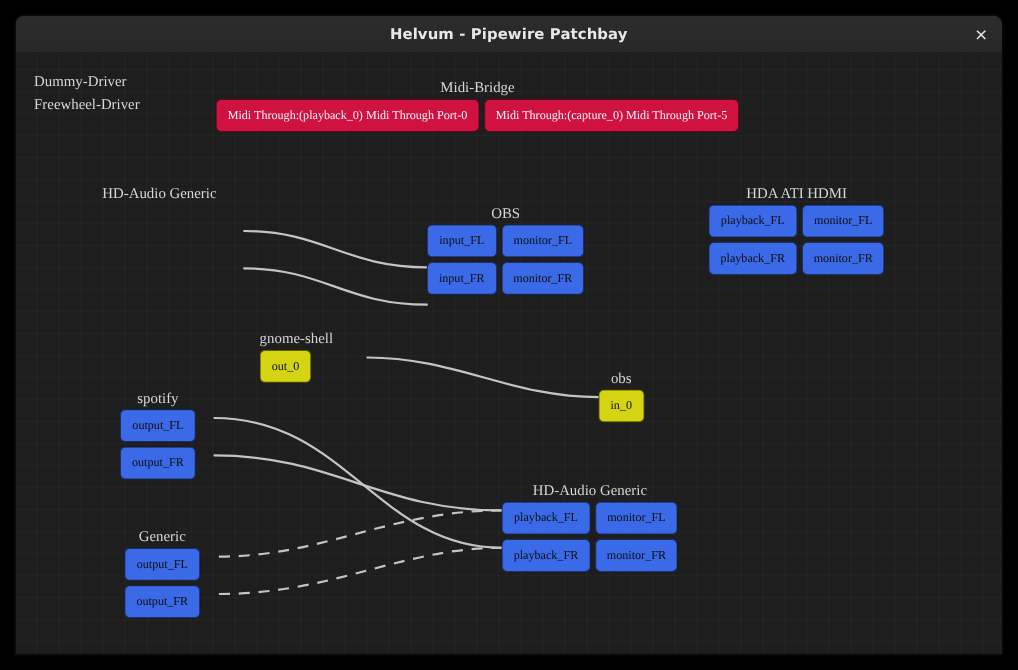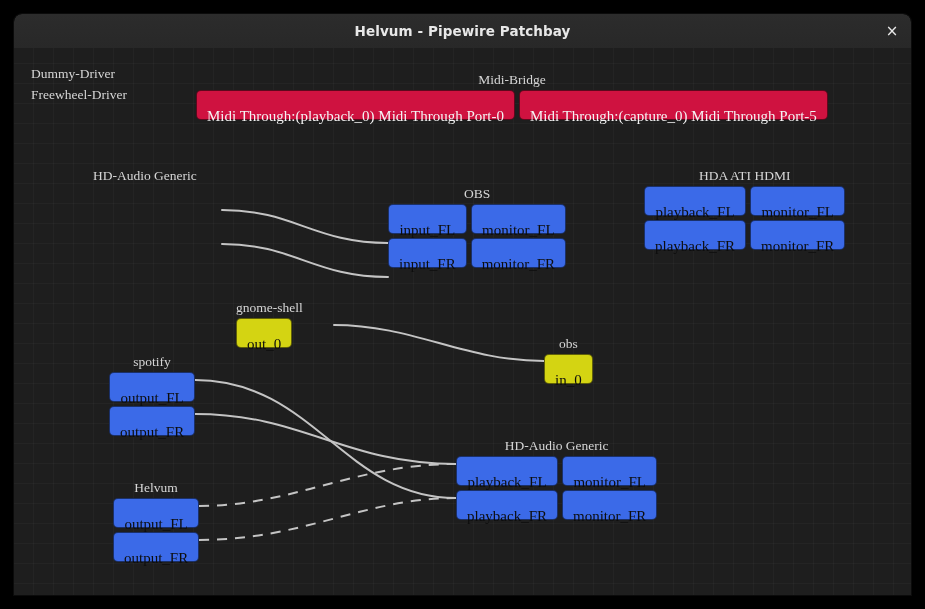--- a/index.html
+++ b/index.html
@@ -118,24 +118,24 @@
 
   .port-col {
     display: flex;
     flex-direction: column;
   }
 
   .port {
     box-sizing: border-box;
     height: 30px;
     line-height: 28px;
-    padding: 11px 10px;
+    padding: 0 10px;
     margin: 0;
     border-radius: 5px;
-    font-size: 15px;
+    font-size: 11px;
     color: #0d0d0d;
     text-align: center;
     white-space: nowrap;
     cursor: pointer;
     border: 1px solid rgba(0,0,0,0.55);
   }
 
   .port.blue   { background: #3b6ae8; }
   .port.yellow { background: #d4d412; }
   .port.red    { background: #cf1240; color: #f4f4f4; }
@@ -285,21 +285,21 @@
             <div class="port blue">playback_FR</div>
           </div>
           <div class="port-col">
             <div class="port blue">monitor_FL</div>
             <div class="port blue">monitor_FR</div>
           </div>
         </div>
       </div>
 
       <div class="node" id="node-firefox">
-        <div class="node-title">Helvum</div>
+        <div class="node-title">Generic</div>
         <div class="node-ports">
           <div class="port-col">
             <div class="port blue">output_FL</div>
             <div class="port blue">output_FR</div>
           </div>
         </div>
       </div>
 
     </div>
   </div>

